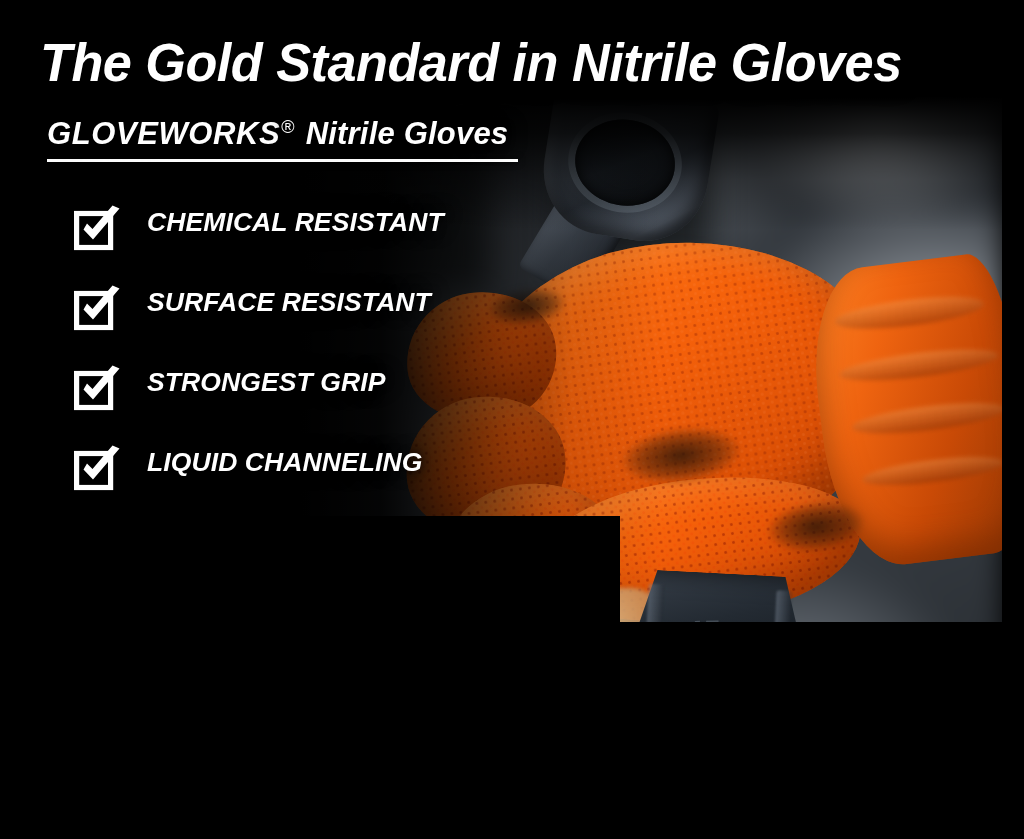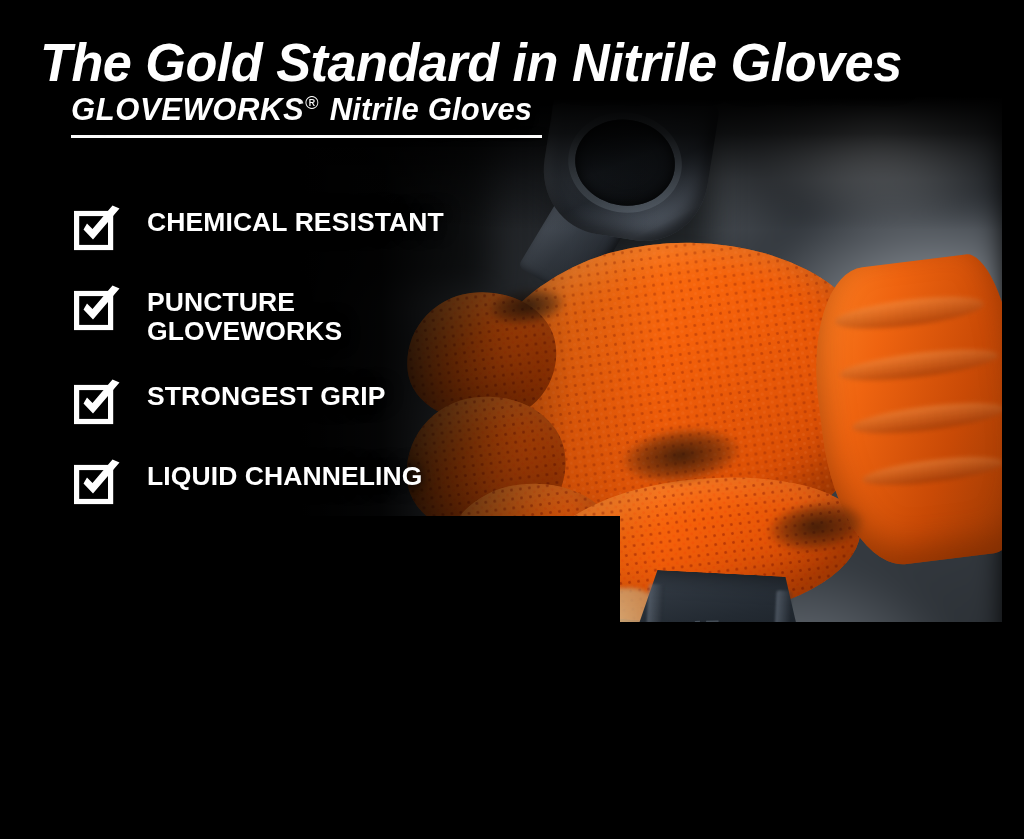--- a/index.html
+++ b/index.html
@@ -227,21 +227,21 @@
     font-size:53px; line-height:1;
     font-weight:700; font-style:italic;
     color:#fff;
     letter-spacing:-0.5px;
     transform:scaleX(.985);
     transform-origin:left top;
     white-space:nowrap;
     text-shadow:0 0 10px rgba(0,0,0,.95), 0 0 22px rgba(0,0,0,.8);
   }
 
-  .subhead-wrap { position:absolute; left:47px; top:94px;margin-left:24px; }
+  .subhead-wrap { position:absolute; left:47px; top:118px; }
   .subhead {
     font-size:31px; line-height:1.05;
     font-weight:700; font-style:italic;
     color:#fff; white-space:nowrap;
     letter-spacing:.2px;
     text-shadow:0 0 9px rgba(0,0,0,.95), 0 0 20px rgba(0,0,0,.75);
   }
   .subhead .reg {
     font-size:18px;
     vertical-align:super;
@@ -275,21 +275,21 @@
     flex:0 0 auto;
     width:48px; height:48px;
     margin-right:25px;
     margin-top:4px;
   }
   .checkbox-icon svg { display:block; filter:drop-shadow(0 0 5px rgba(0,0,0,.9)); }
 
   .feature-label {
     font-size:26.5px;
     line-height:1.09;
-    font-weight:700; 
+    font-weight:700; font-style:italic;
     color:#fff;
     letter-spacing:.1px;
     padding-top:8px;
     text-shadow:0 0 8px rgba(0,0,0,.92), 0 0 18px rgba(0,0,0,.7);
   }
   .feature-label .l2 { display:block; }
 
   
   .frame-right {
     position:absolute; right:0; top:0; width:22px; height:100%;
@@ -401,21 +401,21 @@
         <span class="feature-label"><span>CHEMICAL RESISTANT</span></span>
       </div>
 
       <div class="feature-row">
         <span class="checkbox-icon">
           <svg width="48" height="48" viewBox="0 0 48 48">
             <rect x="2.6" y="9.5" width="34" height="34" fill="none" stroke="#fff" stroke-width="5.2"></rect>
             <path d="M9.5 25.5 L19 35.5 L45.5 4.5 L38.5 1.5 L18.5 25 L13 19.5 Z" fill="#fff"></path>
           </svg>
         </span>
-        <span class="feature-label"><span>PUNCTURE GLOVEWORKS</span></span>
+        <span class="feature-label"><span>SURFACE RESISTANT</span></span>
       </div>
 
 
       <div class="feature-row">
         <span class="checkbox-icon">
           <svg width="48" height="48" viewBox="0 0 48 48">
             <rect x="2.6" y="9.5" width="34" height="34" fill="none" stroke="#fff" stroke-width="5.2"></rect>
             <path d="M9.5 25.5 L19 35.5 L45.5 4.5 L38.5 1.5 L18.5 25 L13 19.5 Z" fill="#fff"></path>
           </svg>
         </span>

